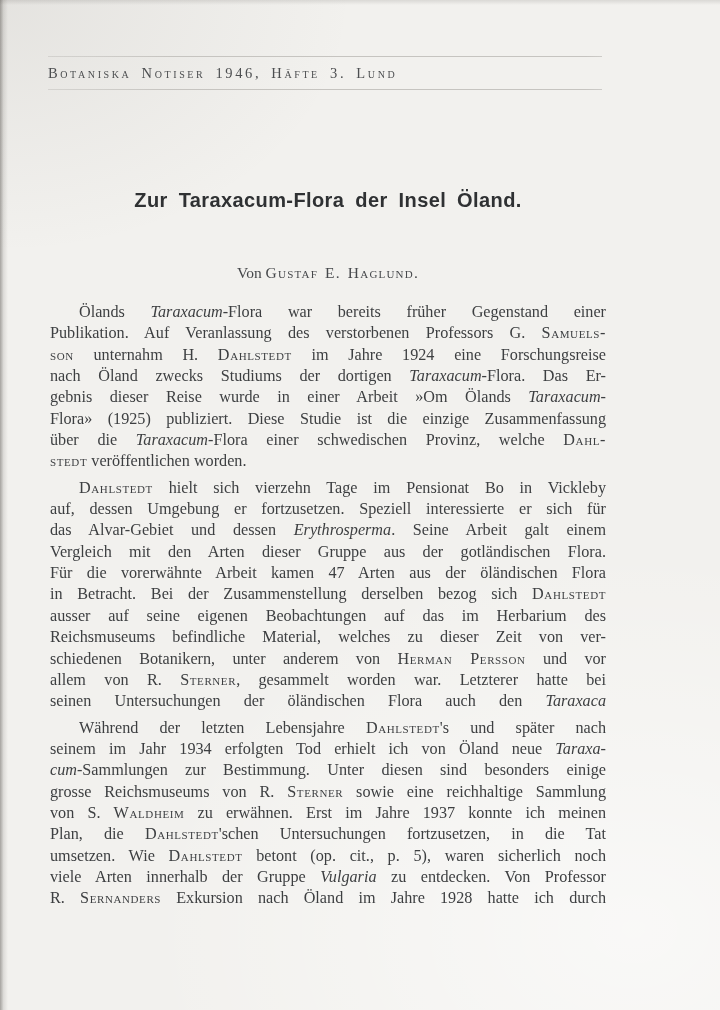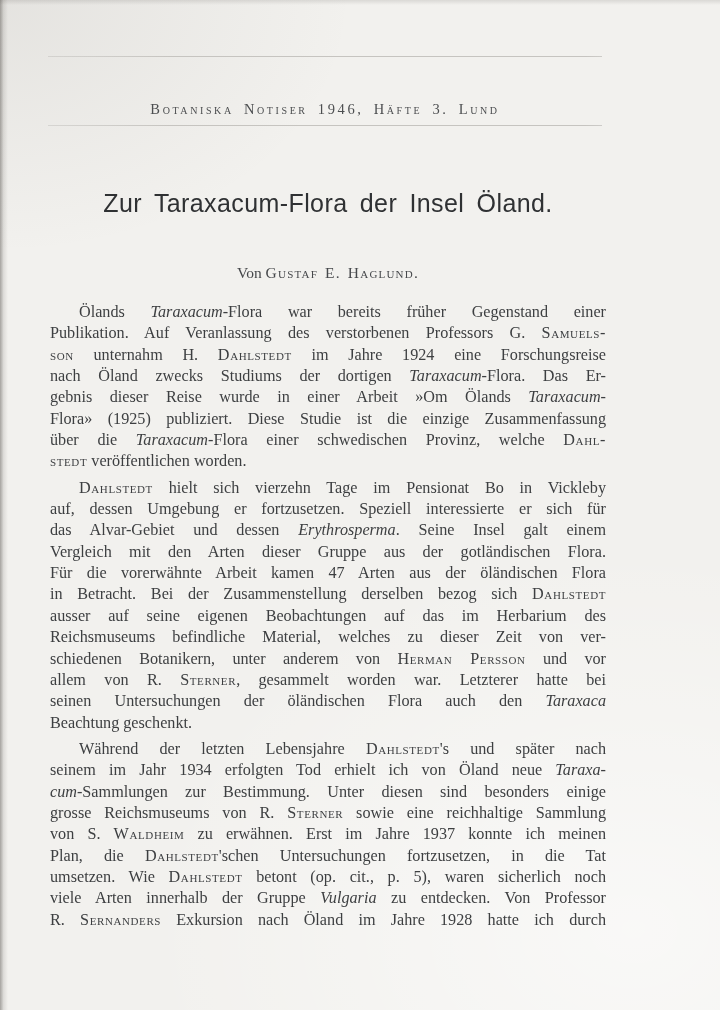--- a/index.html
+++ b/index.html
@@ -22,31 +22,31 @@
   }
   .scan-edge-top {
     position: absolute; left: 0; top: 0; right: 0; height: 5px;
     background: linear-gradient(to bottom, rgba(72,68,63,0.14), rgba(72,68,63,0));
   }
 
   
   .running-head { position: absolute; left: 48px; top: 56px; width: 554px; }
   .rh-rule { height: 1px; background: linear-gradient(to right, rgba(150,148,144,0.25), #c6c4c0 22%, #c6c4c0 97%, rgba(150,148,144,0.4)); }
   .rh-text {
-    text-align: center; padding: 8px 0 7px 0;
+    padding: 8px 0 7px 0;
     font-size: 14.5px; color: #4c4e50;
-    font-variant: small-caps; letter-spacing: 2.6px; word-spacing: 4px; margin-top: 36px;
+    font-variant: small-caps; letter-spacing: 2.6px; word-spacing: 4px;
   }
 
   
   .title {
     position: absolute; left: 50px; top: 189px; width: 556px;
     text-align: center;
     font-family: "Liberation Sans", sans-serif;
-    font-weight: normal; font-size: 25px; letter-spacing: 0.4px; word-spacing: 5px;
+    font-weight: bold; font-size: 20px; letter-spacing: 0.4px; word-spacing: 5px;
     color: #2f3133;
   }
   .byline {
     position: absolute; left: 50px; top: 264px; width: 556px;
     text-align: center; font-size: 15.5px; color: #46484b;
   }
   .byline .name { font-variant: small-caps; letter-spacing: 1.2px; word-spacing: 2px; }
 
   
   .article-body {
@@ -86,30 +86,29 @@
         <div class="line"><span class="seg-sc">son</span><span class="seg-n"> unternahm H. </span><span class="seg-sc">Dahlstedt</span><span class="seg-n"> im Jahre 1924 eine Forschungsreise</span></div>
         <div class="line"><span class="seg-n">nach Öland zwecks Studiums der dortigen </span><span class="seg-i">Taraxacum</span><span class="seg-n">-Flora. Das Er-</span></div>
         <div class="line"><span class="seg-n">gebnis dieser Reise wurde in einer Arbeit »Om Ölands </span><span class="seg-i">Taraxacum-</span></div>
         <div class="line"><span class="seg-n">Flora» (1925) publiziert. Diese Studie ist die einzige Zusammenfassung</span></div>
         <div class="line"><span class="seg-n">über die </span><span class="seg-i">Taraxacum</span><span class="seg-n">-Flora einer schwedischen Provinz, welche </span><span class="seg-sc">Dahl-</span></div>
         <div class="line last"><span class="seg-sc">stedt</span><span class="seg-n"> veröffentlichen worden.</span></div>
       </div>
       <div class="para">
         <div class="line indent"><span class="seg-sc">Dahlstedt</span><span class="seg-n"> hielt sich vierzehn Tage im Pensionat Bo in Vickleby</span></div>
         <div class="line"><span class="seg-n">auf, dessen Umgebung er fortzusetzen. Speziell interessierte er sich für</span></div>
-        <div class="line"><span class="seg-n">das Alvar-Gebiet und dessen </span><span class="seg-i">Erythrosperma</span><span class="seg-n">. Seine Insel galt einem</span></div>
+        <div class="line"><span class="seg-n">das Alvar-Gebiet und dessen </span><span class="seg-i">Erythrosperma</span><span class="seg-n">. Seine Arbeit galt einem</span></div>
         <div class="line"><span class="seg-n">Vergleich mit den Arten dieser Gruppe aus der gotländischen Flora.</span></div>
         <div class="line"><span class="seg-n">Für die vorerwähnte Arbeit kamen 47 Arten aus der öländischen Flora</span></div>
         <div class="line"><span class="seg-n">in Betracht. Bei der Zusammenstellung derselben bezog sich </span><span class="seg-sc">Dahlstedt</span></div>
         <div class="line"><span class="seg-n">ausser auf seine eigenen Beobachtungen auf das im Herbarium des</span></div>
         <div class="line"><span class="seg-n">Reichsmuseums befindliche Material, welches zu dieser Zeit von ver-</span></div>
         <div class="line"><span class="seg-n">schiedenen Botanikern, unter anderem von </span><span class="seg-sc">Herman Persson</span><span class="seg-n"> und vor</span></div>
         <div class="line"><span class="seg-n">allem von R. </span><span class="seg-sc">Sterner</span><span class="seg-n">, gesammelt worden war. Letzterer hatte bei</span></div>
         <div class="line"><span class="seg-n">seinen Untersuchungen der öländischen Flora auch den </span><span class="seg-i">Taraxaca</span></div>
-        <div class="line last"><span class="seg-n">Beachtung geschenkt.</span></div>
       </div>
       <div class="para">
         <div class="line indent"><span class="seg-n">Während der letzten Lebensjahre </span><span class="seg-sc">Dahlstedt</span><span class="seg-n">'s und später nach</span></div>
         <div class="line"><span class="seg-n">seinem im Jahr 1934 erfolgten Tod erhielt ich von Öland neue </span><span class="seg-i">Taraxa-</span></div>
         <div class="line"><span class="seg-i">cum</span><span class="seg-n">-Sammlungen zur Bestimmung. Unter diesen sind besonders einige</span></div>
         <div class="line"><span class="seg-n">grosse Reichsmuseums von R. </span><span class="seg-sc">Sterner</span><span class="seg-n"> sowie eine reichhaltige Sammlung</span></div>
         <div class="line"><span class="seg-n">von S. </span><span class="seg-sc">Waldheim</span><span class="seg-n"> zu erwähnen. Erst im Jahre 1937 konnte ich meinen</span></div>
         <div class="line"><span class="seg-n">Plan, die </span><span class="seg-sc">Dahlstedt</span><span class="seg-n">'schen Untersuchungen fortzusetzen, in die Tat</span></div>
         <div class="line"><span class="seg-n">umsetzen. Wie </span><span class="seg-sc">Dahlstedt</span><span class="seg-n"> betont (op. cit., p. 5), waren sicherlich noch</span></div>
         <div class="line"><span class="seg-n">viele Arten innerhalb der Gruppe </span><span class="seg-i">Vulgaria</span><span class="seg-n"> zu entdecken. Von Professor</span></div>

